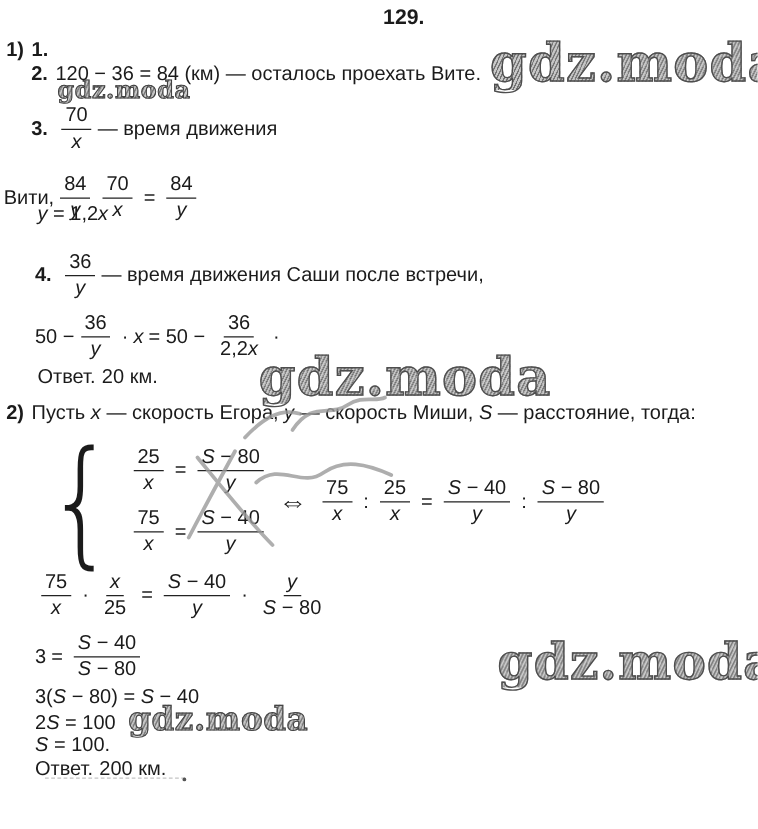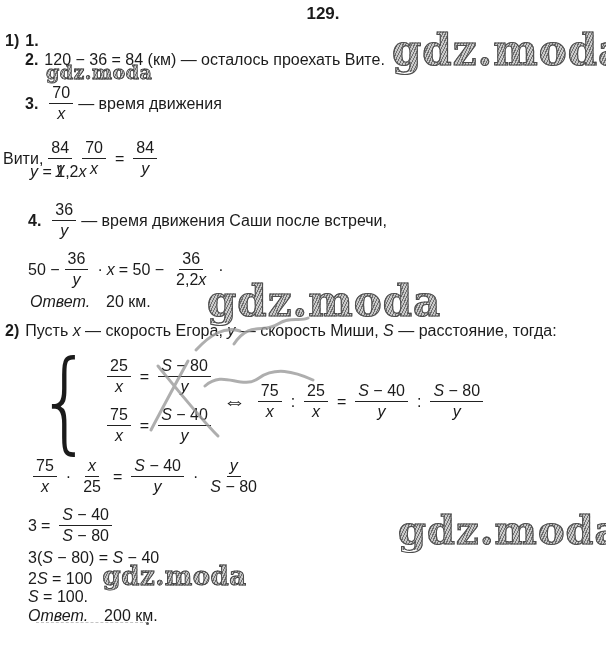--- a/index.html
+++ b/index.html
@@ -7,21 +7,21 @@
     width:606px;height:663px;position:relative;background:#ffffff;overflow:hidden;
     font-family:"Liberation Sans",sans-serif;font-size:16px;color:#1b1b1b;
   }
   .row{position:absolute;display:flex;align-items:center;white-space:pre;line-height:19px;}
   .bnum{font-weight:bold;margin-right:6px;}
   i{font-style:italic;}
   .op{margin:0 4px;}
   .fr{display:inline-flex;flex-direction:column;align-items:center;margin:0 5px;line-height:18px;text-align:center;}
   .fr .n{padding:0 3px 1px;border-bottom:1.5px solid #222;}
   .fr .d{padding:1px 3px 0;}
-  .ans-label{font-style:italic;margin-right:16px;}
+  .ans-label{margin-right:5px;}
   
   .wm{
     position:absolute;z-index:1;
     font-family:"DejaVu Serif",serif;font-weight:bold;letter-spacing:1px;
     -webkit-text-stroke:1.1px #4e4e4e;
     background:repeating-linear-gradient(115deg,#6e6e6e 0 1px,#c9c9c9 1px 2.6px);
     -webkit-background-clip:text;background-clip:text;
     -webkit-text-fill-color:transparent;color:#8a8a8a;
     white-space:nowrap;line-height:1;
   }

